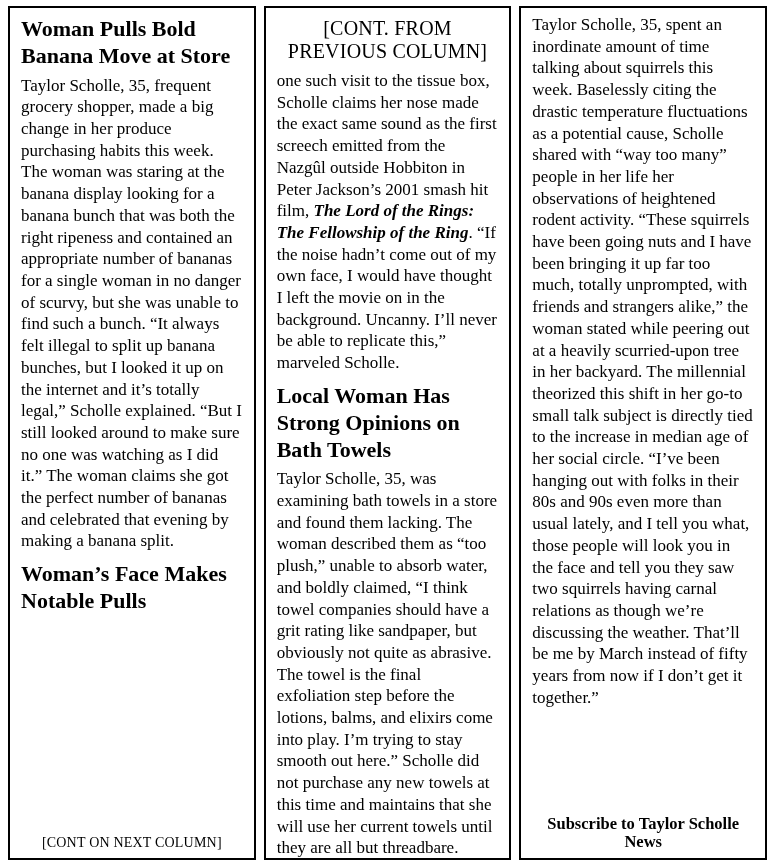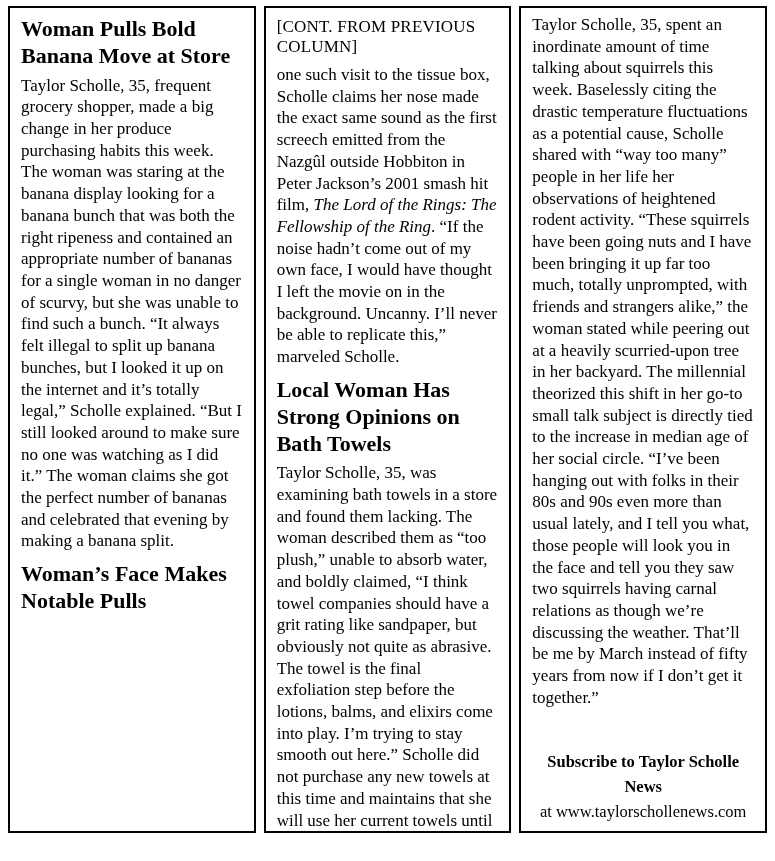--- a/index.html
+++ b/index.html
@@ -6,21 +6,21 @@
     margin: 0;
     padding: 0;
     background: #ffffff;
     color: #000000;
     font-family: "Liberation Serif", serif;
   }
   .page {
     width: 775px;
     height: 861px;
     box-sizing: border-box;
-    padding: 6px 8px 28px 8px;
+    padding: 6px 8px 1px 8px;
     display: flex;
     gap: 8px;
     background: #ffffff;
   }
   .news-column {
     flex: 1 1 0;
     border: 2px solid #000000;
     box-sizing: border-box;
     padding: 6px 11px 7px 11px;
     display: flex;
@@ -36,70 +36,71 @@
   }
   .article-title.spaced {
     margin-top: 9px;
   }
   .article-body {
     font-size: 17px;
     line-height: 21.7px;
     margin: 0;
     text-align: left;
   }
-  .italic { font-style: italic; }
+  .italic { font-style: italic; font-weight: bold; }
   .cont-note-top {
-    font-size: 17px;
+    font-size: 20px;
+    text-align: center;
     margin: 3px 0 7px 0;
     letter-spacing: 0.2px;
   }
   .cont-note-bottom {
     font-size: 14px;
     text-align: center;
     margin-top: auto;
     padding-top: 4px;
     letter-spacing: 0.2px;
   }
   .subscribe-footer {
     margin-top: auto;
     margin-left: -5px;
     margin-right: -5px;
     text-align: center;
     font-size: 16.5px;
-    line-height: 25px;
+    line-height: 18px;
     padding-top: 4px;
   }
   .subscribe-footer .subscribe-line {
     font-weight: bold;
     display: block;
   }
   .subscribe-footer .subscribe-url {
     font-weight: normal;
     display: block;
   }
 </style>
 </head>
 <body>
 
 <div class="page">
 
   <div class="news-column">
     <h2 class="article-title">Woman Pulls Bold Banana Move at Store</h2>
     <p class="article-body">Taylor Scholle, 35, frequent grocery shopper, made a big change in her produce purchasing habits this week. The woman was staring at the banana display looking for a banana bunch that was both the right ripeness and contained an appropriate number of bananas for a single woman in no danger of scurvy, but she was unable to find such a bunch. “It always felt illegal to split up banana bunches, but I looked it up on the internet and it’s totally legal,” Scholle explained. “But I still looked around to make sure no one was watching as I did it.” The woman claims she got the perfect number of bananas and celebrated that evening by making a banana split.</p>
     <h2 class="article-title spaced">Woman’s Face Makes Notable Pulls</h2>
+    <div class="cont-note-bottom">[CONT ON NEXT COLUMN]</div>
   </div>
 
   <div class="news-column">
     <div class="cont-note-top">[CONT. FROM PREVIOUS COLUMN]</div>
     <p class="article-body"><span>one such visit to the tissue box, Scholle claims her nose made the exact same sound as the first screech emitted from the Nazgûl outside Hobbiton in Peter Jackson’s 2001 smash hit film, </span><span class="italic">The Lord of the Rings: The Fellowship of the Ring</span><span>. “If the noise hadn’t come out of my own face, I would have thought I left the movie on in the background. Uncanny. I’ll never be able to replicate this,” marveled Scholle.</span></p>
     <h2 class="article-title spaced">Local Woman Has Strong Opinions on Bath Towels</h2>
     <p class="article-body">Taylor Scholle, 35, was examining bath towels in a store and found them lacking. The woman described them as “too plush,” unable to absorb water, and boldly claimed, “I think towel companies should have a grit rating like sandpaper, but obviously not quite as abrasive. The towel is the final exfoliation step before the lotions, balms, and elixirs come into play. I’m trying to stay smooth out here.” Scholle did not purchase any new towels at this time and maintains that she will use her current towels until they are all but threadbare.</p>
   </div>
 
   <div class="news-column">
     <p class="article-body">Taylor Scholle, 35, spent an inordinate amount of time talking about squirrels this week. Baselessly citing the drastic temperature fluctuations as a potential cause, Scholle shared with “way too many” people in her life her observations of heightened rodent activity. “These squirrels have been going nuts and I have been bringing it up far too much, totally unprompted, with friends and strangers alike,” the woman stated while peering out at a heavily scurried-upon tree in her backyard. The millennial theorized this shift in her go-to small talk subject is directly tied to the increase in median age of her social circle. “I’ve been hanging out with folks in their 80s and 90s even more than usual lately, and I tell you what, those people will look you in the face and tell you they saw two squirrels having carnal relations as though we’re discussing the weather. That’ll be me by March instead of fifty years from now if I don’t get it together.”</p>
     <div class="subscribe-footer">
       <span class="subscribe-line">Subscribe to Taylor Scholle News</span>
-      <span class="subscribe-url">at www.taylorschollenews.com</span>
     </div>
   </div>
 
 </div>
 
 </body></html>

